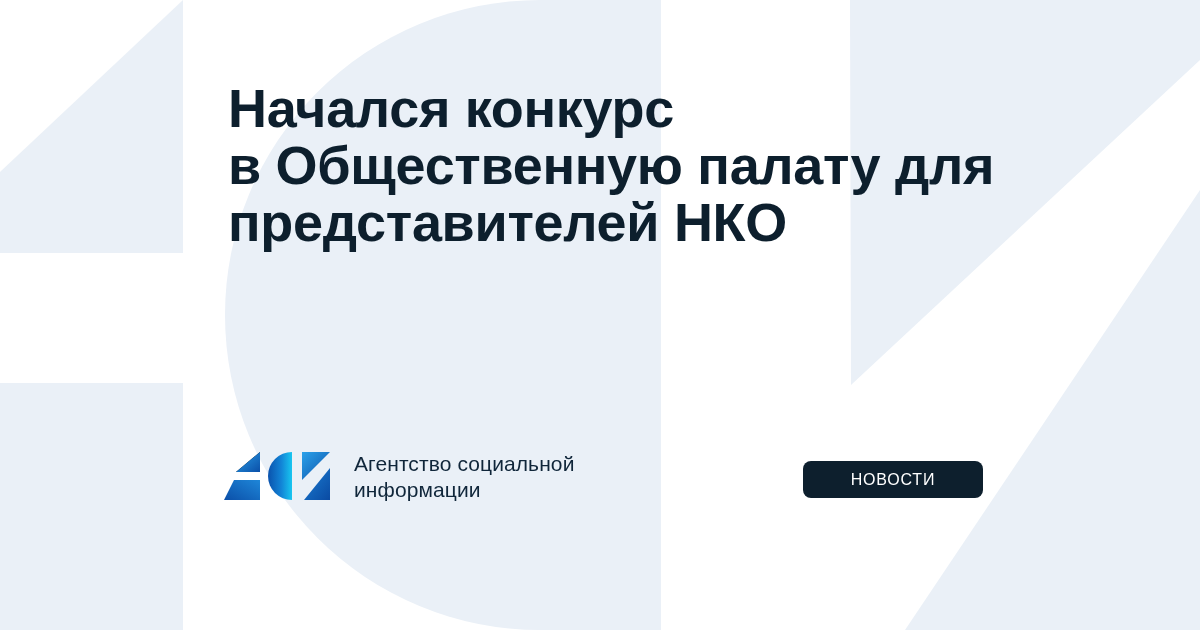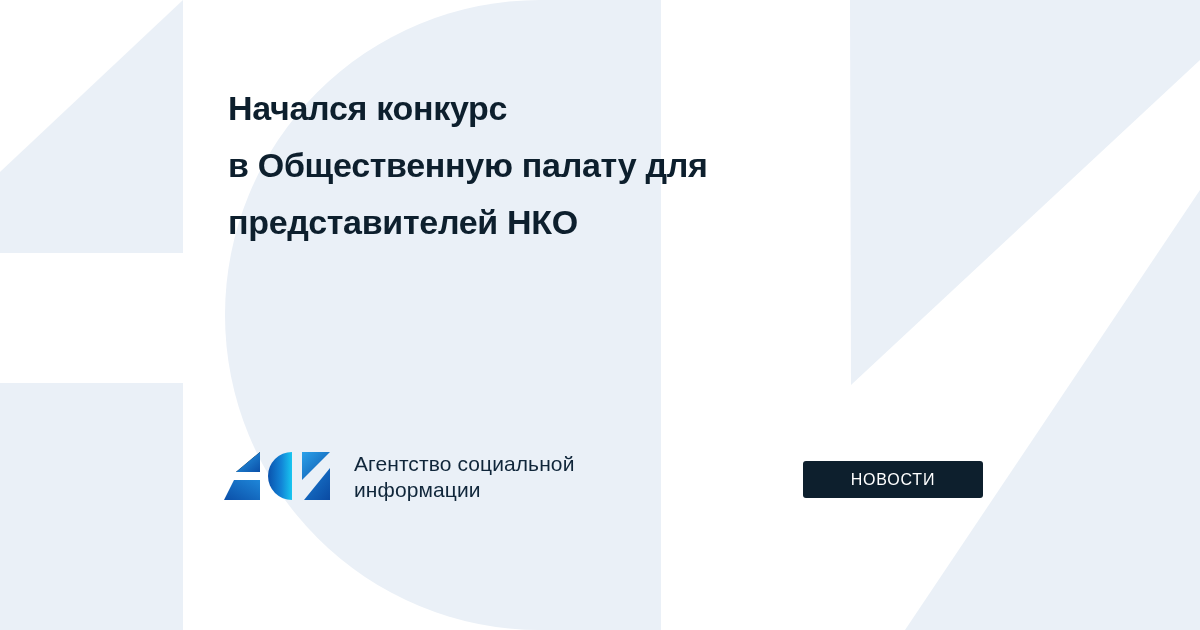--- a/index.html
+++ b/index.html
@@ -26,21 +26,21 @@
     pointer-events:none;
   }
 
   
   #headline {
     position:absolute;
     left:228px;
     top:80px;
     width:790px;
     color:#0d1f2d;
-    font-size:34px;
+    font-size:54px;
     font-weight:bold;
     line-height:57px;
     letter-spacing:-0.3px;
     white-space:pre-line;
   }
 
   
   #logo {
     position:absolute;
     left:224px;
@@ -58,21 +58,21 @@
     white-space:pre-line;
   }
 
   
   #badge {
     position:absolute;
     left:803px;
     top:461px;
     width:180px;
     height:37px;
-    border-radius:3px;
+    border-radius:8px;
     background:#0d1f2d;
     color:#ffffff;
     font-size:16px;
     letter-spacing:0.8px;
     display:flex;
     align-items:center;
     justify-content:center;
   }
 </style>
 </head>

